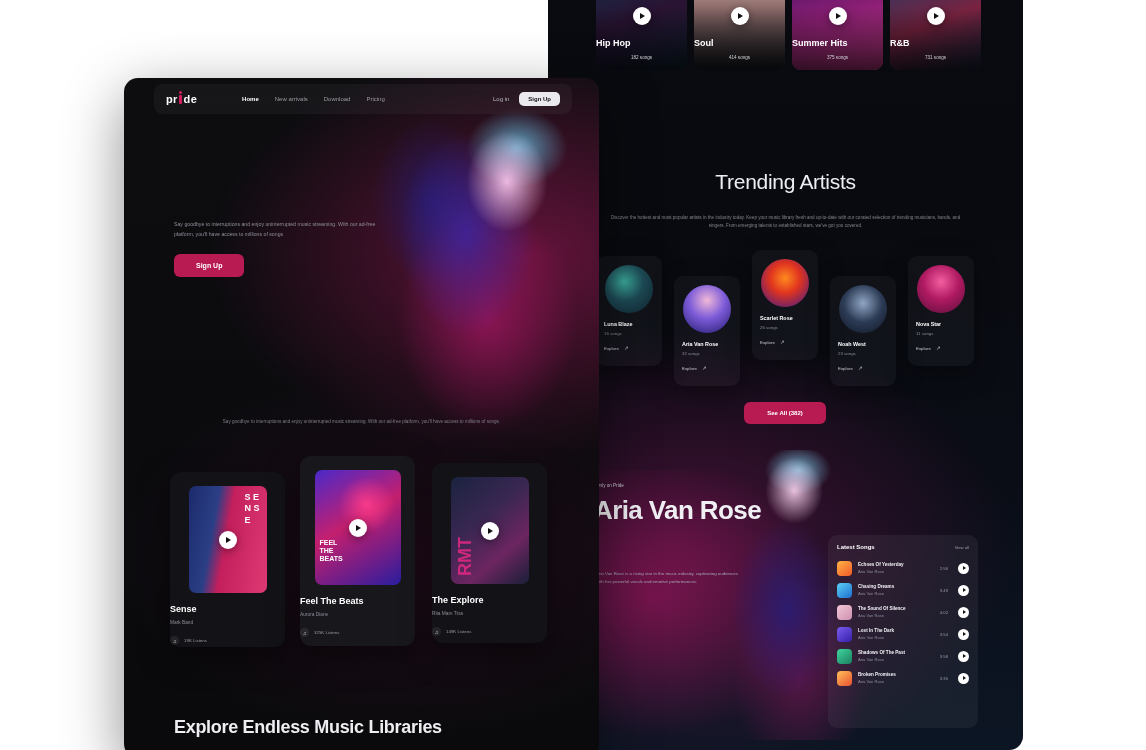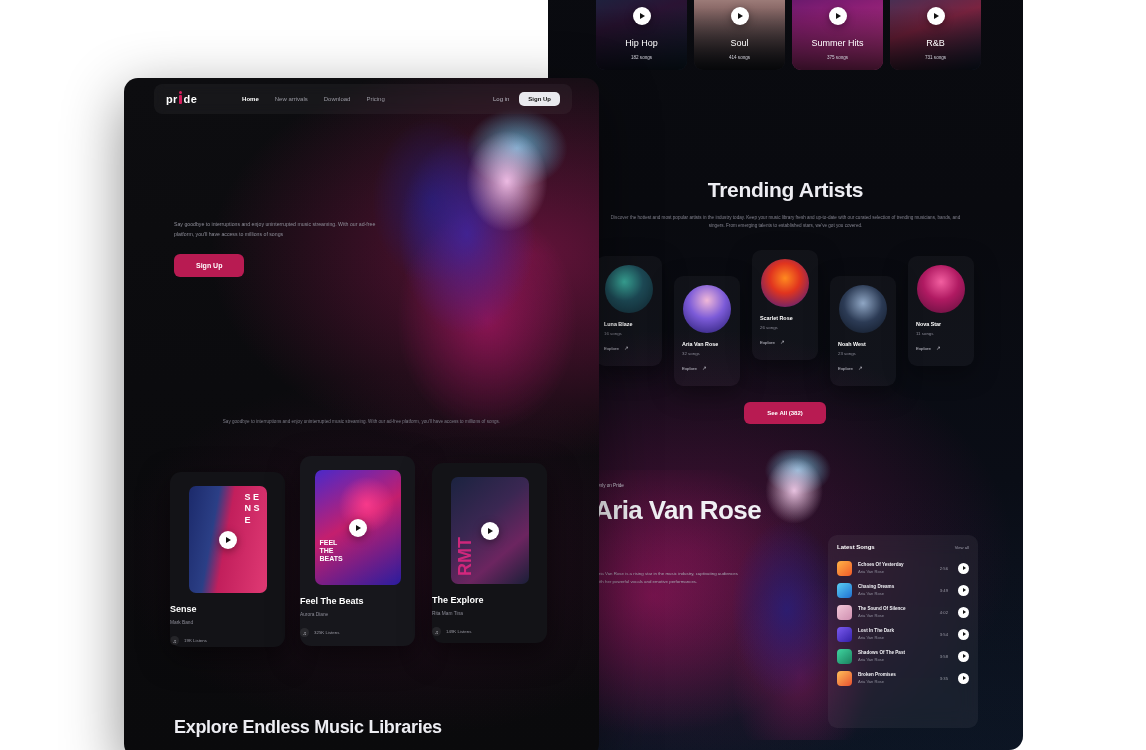--- a/index.html
+++ b/index.html
@@ -156,25 +156,25 @@
     flex: 0 0 91px;
   }
   .cat-card.k0 { background: linear-gradient(160deg,#11314a 0%, #2a1333 50%, #0f2232 100%); }
   .cat-card.k1 { background: linear-gradient(180deg,#e7c9c0 0%, #8d6c6a 42%, #171a22 100%); }
   .cat-card.k2 { background: linear-gradient(165deg,#3a1163 0%, #8c1f75 48%, #c23a86 100%); }
   .cat-card.k3 { background: linear-gradient(160deg,#1b3a66 0%, #7a2340 55%, #132238 100%); }
   .cat-card::before {
     content:""; position:absolute; inset:0;
     background: linear-gradient(180deg, rgba(0,0,0,0) 42%, rgba(0,0,0,.72) 100%);
   }
-  .cat-name { position:absolute; left:0; right:0; bottom:22px; text-align:center; font-size:9px; font-weight:400; color:#fff; z-index:3;}
+  .cat-name { position:absolute; left:0; right:0; bottom:22px; font-size:9px; font-weight:700; color:#fff; z-index:3;}
   .cat-count { position:absolute; left:0; right:0; bottom:10px; text-align:center; font-size:4.6px; color:#cfcfd8; z-index:3; }
 
   
-  .ta-title { position:absolute; left:0; right:0; top:328px; text-align:center; font-size:21px; font-weight:700; color:#ededf2; letter-spacing:-.3px; }
+  .ta-title { position:absolute; left:0; right:0; top:320px; text-align:center; font-size:21px; font-weight:400; color:#ededf2; letter-spacing:-.3px; }
   .ta-sub { position:absolute; left:60px; width:355px; top:364px; text-align:center; font-size:4.6px; line-height:1.85; color:#82828e; }
 
   .artist-row { position:absolute; left:48px; top:400px; width:380px; height:140px; }
   .artist-card {
     position:absolute; width:66px; border-radius:9px;
     background: rgba(255,255,255,.035); padding:9px 8px 10px;
     box-shadow: 0 8px 24px rgba(0,0,0,.35);
   }
   .a0 { left:0px;   top:6px;  height:110px; }
   .a1 { left:78px;  top:26px; height:110px; }

